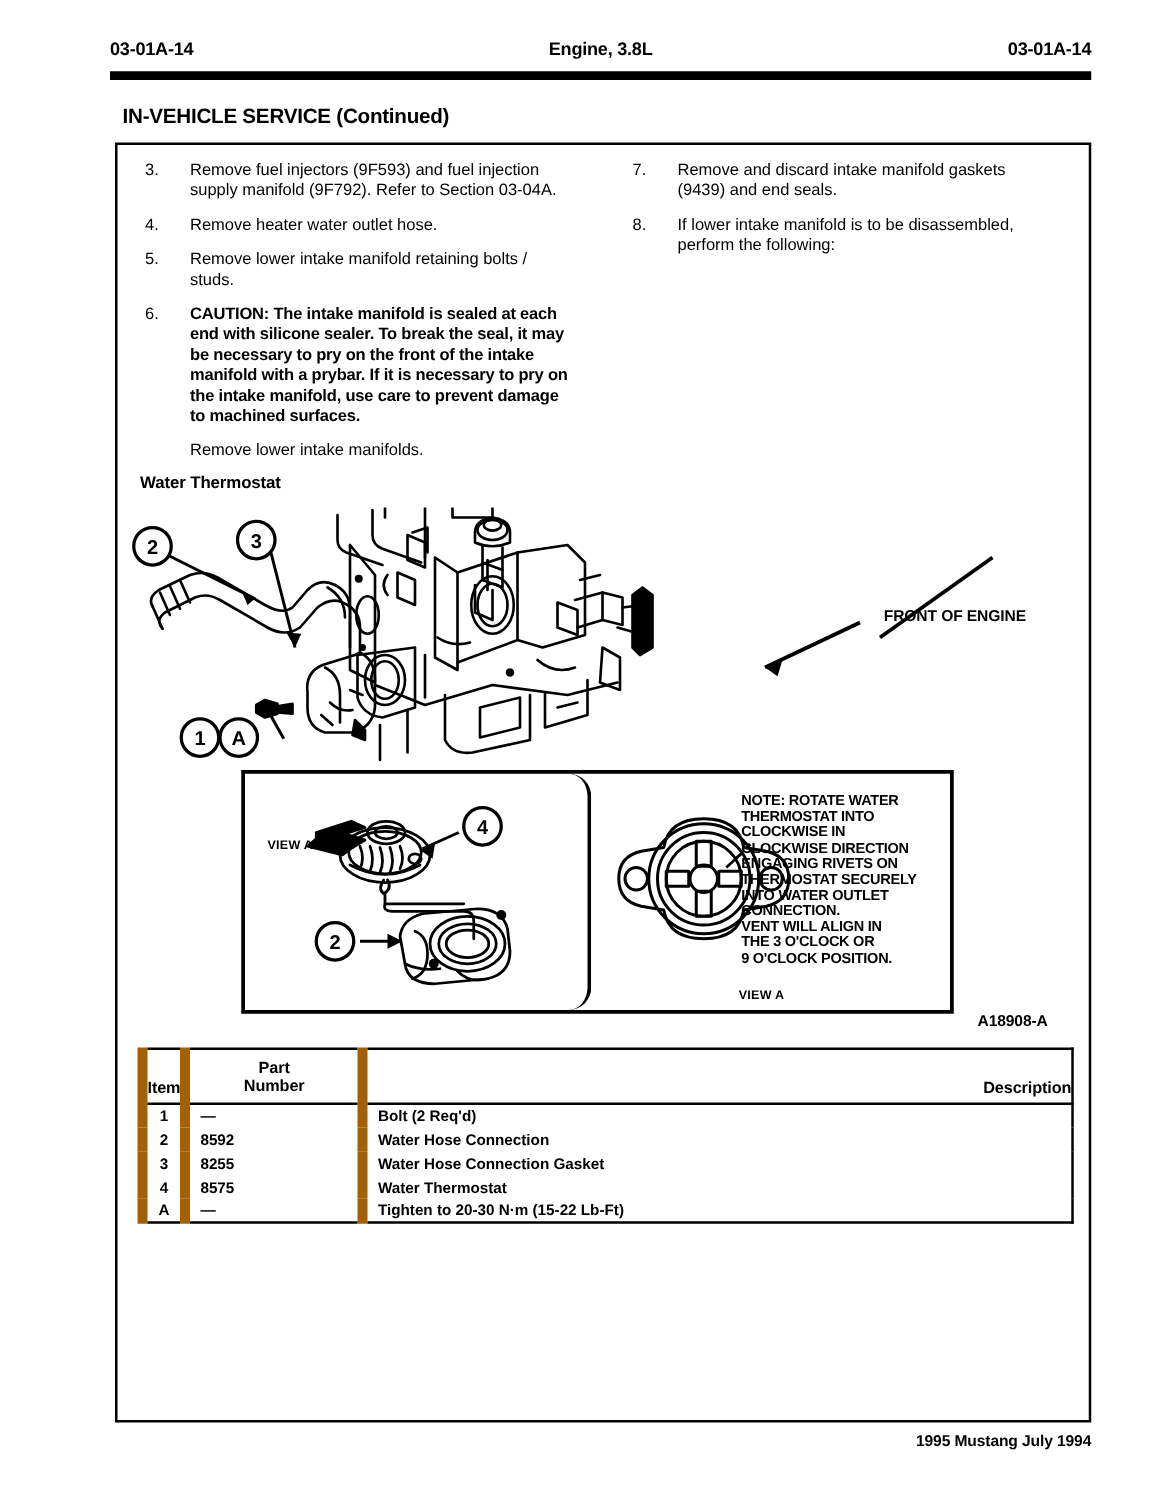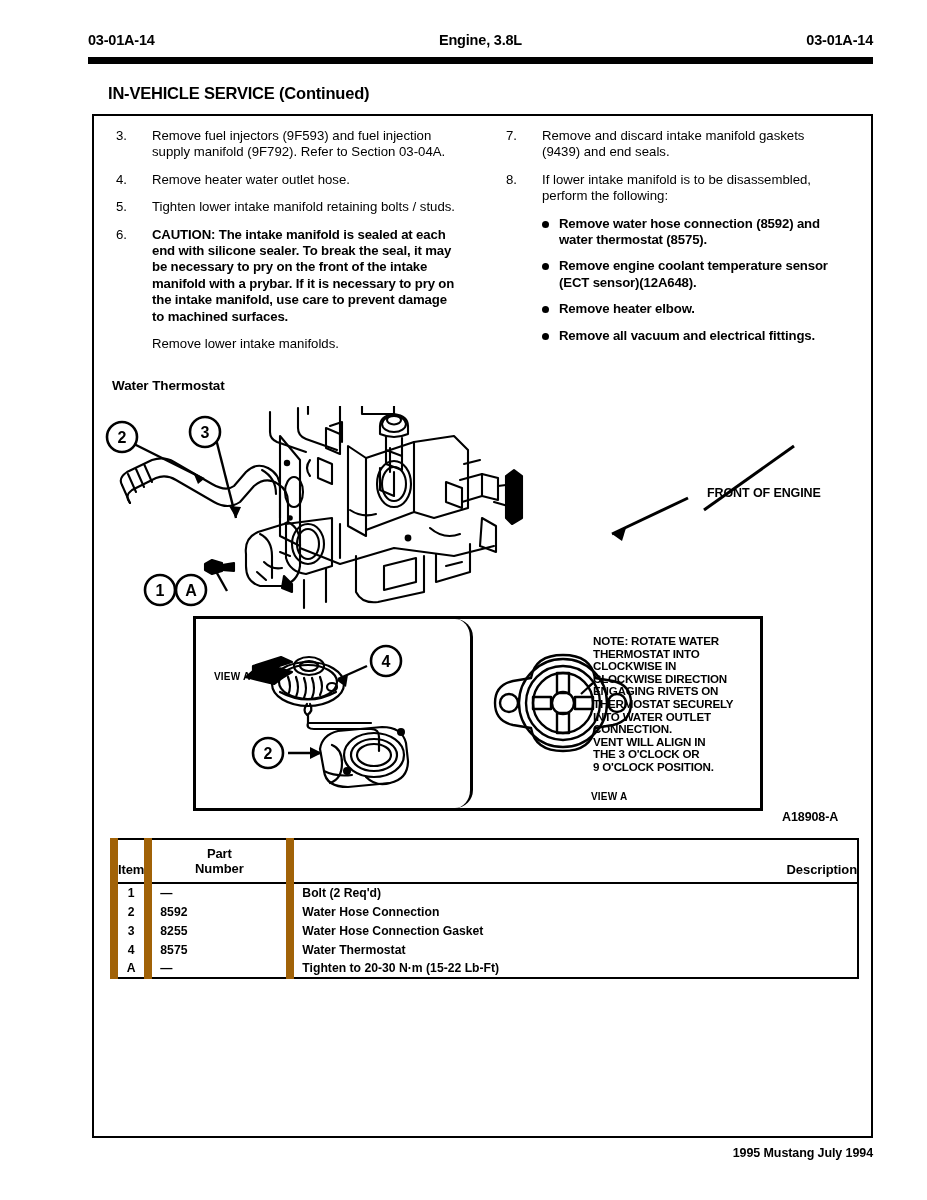--- a/index.html
+++ b/index.html
@@ -35,21 +35,21 @@
 
   .hdr-rule {
     position: absolute;
     left: 88px; top: 57px; width: 785px; height: 7px;
     background: #000;
   }
 
   
   .section-title {
     position: absolute;
-    left: 108px; top: 84px;
+    left: 98px; top: 84px;
     font-size: 16.5px;
     font-weight: bold;
     letter-spacing: -0.2px;
     white-space: nowrap;
   }
 
   
   .content-frame {
     position: absolute;
     left: 92px; top: 114px;
@@ -234,44 +234,38 @@
     <div class="step">
       <span class="num">3.</span>
       <span class="body">Remove fuel injectors (9F593) and fuel injection supply manifold (9F792). Refer to Section 03-04A.</span>
     </div>
     <div class="step">
       <span class="num">4.</span>
       <span class="body">Remove heater water outlet hose.</span>
     </div>
     <div class="step">
       <span class="num">5.</span>
-      <span class="body">Tighten lower intake manifold retaining bolts / studs.</span>
+      <span class="body">Remove lower intake manifold retaining bolts / studs.</span>
     </div>
     <div class="step caution">
       <span class="num">6.</span>
       <span class="body">CAUTION: The intake manifold is sealed at each end with silicone sealer. To break the seal, it may be necessary to pry on the front of the intake manifold with a prybar. If it is necessary to pry on the intake manifold, use care to prevent damage to machined surfaces.</span>
     </div>
     <div class="sub-para">Remove lower intake manifolds.</div>
   </div>
 
   <div class="col col-right">
     <div class="step">
       <span class="num">7.</span>
       <span class="body">Remove and discard intake manifold gaskets (9439) and end seals.</span>
     </div>
     <div class="step">
       <span class="num">8.</span>
       <span class="body">If lower intake manifold is to be disassembled, perform the following:</span>
     </div>
-    <ul class="blist">
-      <li>Remove water hose connection (8592) and water thermostat (8575).</li>
-      <li>Remove engine coolant temperature sensor (ECT sensor)(12A648).</li>
-      <li>Remove heater elbow.</li>
-      <li>Remove all vacuum and electrical fittings.</li>
-    </ul>
   </div>
 
   <div class="sub-heading">Water Thermostat</div>
 
   <div class="illus-main">
     <svg width="781" height="205" viewBox="0 0 781 205">
       <g fill="none" stroke="#000" stroke-width="2.1" stroke-linejoin="round" stroke-linecap="round">
 
         <path d="M176 6 L176 26 Q176 33 183 36 L212 46"></path>
         <path d="M204 2 L204 22 Q204 30 212 33 L243 44"></path>

